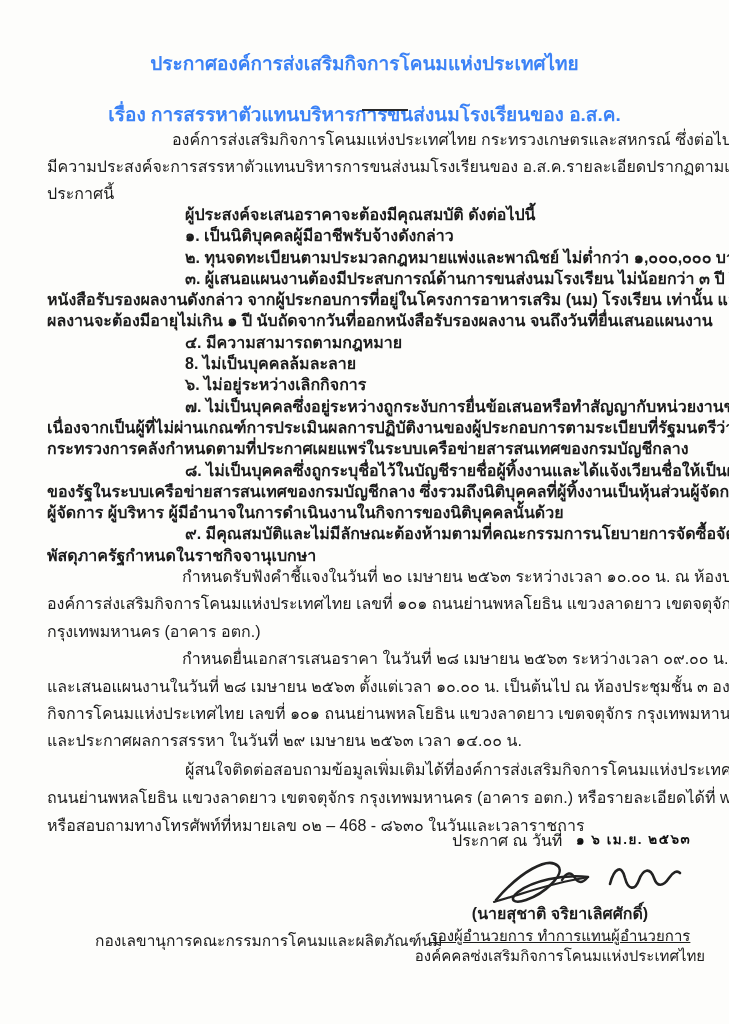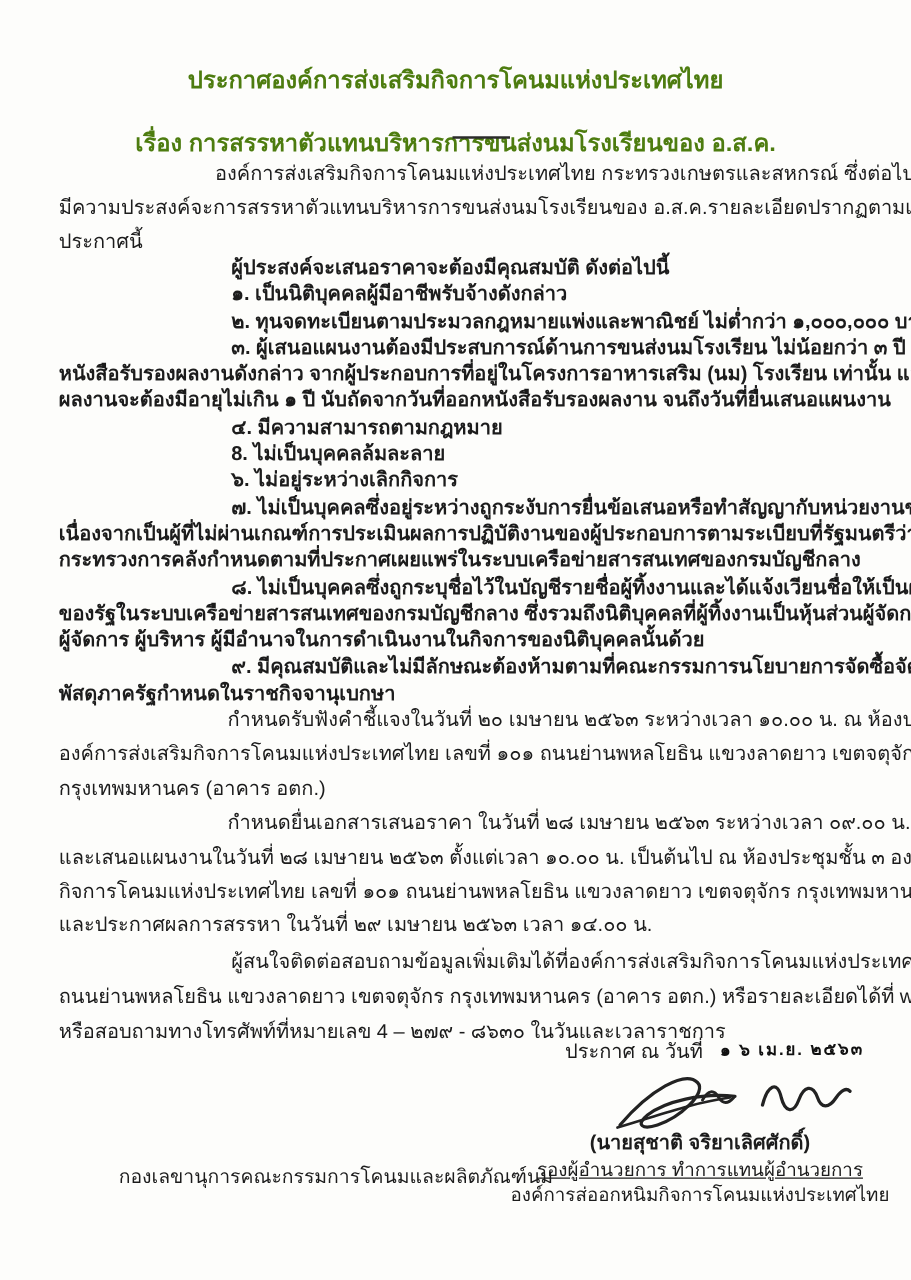--- a/index.html
+++ b/index.html
@@ -8,21 +8,21 @@
     width:729px;height:1024px;
     margin:0 auto;
     background:#fdfdfb;
     font-family:"Liberation Sans","DejaVu Sans",sans-serif;
     color:#1c1c1c;
     overflow:hidden;
   }
   .abs{position:absolute;}
   .title{
     left:0;right:0;text-align:center;
-    font-size:19px;font-weight:bold;color:#4d7c0f;
+    font-size:19px;font-weight:bold;color:#3b82f6;
     white-space:nowrap;
   }
   #title-line1{top:48px;}
   #title-line2{top:79px;margin-top:20px;}
   #title-divider{
     top:109px;left:362px;width:46px;height:0;
     border-top:2px solid #2b2b2b;
   }
   .textblock{left:47px;right:22px;font-size:16px;}
   #intro-paragraph   {top:126px;--lh:27px;  --ind:125px;}
@@ -86,33 +86,33 @@
       <div class="tline">กรุงเทพมหานคร (อาคาร อตก.)</div>
       <div class="tline ind">กำหนดยื่นเอกสารเสนอราคา ในวันที่ ๒๘ เมษายน ๒๕๖๓ ระหว่างเวลา ๐๙.๐๐ น. ถึง ๑๐.๐๐ น.</div>
       <div class="tline">และเสนอแผนงานในวันที่ ๒๘ เมษายน ๒๕๖๓ ตั้งแต่เวลา ๑๐.๐๐ น. เป็นต้นไป ณ ห้องประชุมชั้น ๓ องค์การส่งเสริม</div>
       <div class="tline">กิจการโคนมแห่งประเทศไทย เลขที่ ๑๐๑ ถนนย่านพหลโยธิน แขวงลาดยาว เขตจตุจักร กรุงเทพมหานคร (อาคาร อตก.)</div>
       <div class="tline">และประกาศผลการสรรหา ในวันที่ ๒๙ เมษายน ๒๕๖๓ เวลา ๑๔.๐๐ น.</div>
     </div>
 
   <div id="contact-paragraph" class="abs textblock">
       <div class="tline ind">ผู้สนใจติดต่อสอบถามข้อมูลเพิ่มเติมได้ที่องค์การส่งเสริมกิจการโคนมแห่งประเทศไทย เลขที่ ๑๐๑</div>
       <div class="tline">ถนนย่านพหลโยธิน แขวงลาดยาว เขตจตุจักร กรุงเทพมหานคร (อาคาร อตก.) หรือรายละเอียดได้ที่ www.dpo.go.th</div>
-      <div class="tline">หรือสอบถามทางโทรศัพท์ที่หมายเลข 4 – ๒๗๙ - ๘๖๓๐ ในวันและเวลาราชการ</div>
+      <div class="tline">หรือสอบถามทางโทรศัพท์ที่หมายเลข ๐๒ – 468 - ๘๖๓๐ ในวันและเวลาราชการ</div>
     </div>
 
   <div id="announce-date-line" class="abs">
     <span>ประกาศ ณ วันที่</span><span id="date-stamp">๑ ๖ เม.ย. ๒๕๖๓</span>
   </div>
 
   <svg id="signature-svg" class="abs" viewBox="0 0 190 62" fill="none">
     <path d="M4 50 C28 22, 56 6, 66 16 C74 24, 52 44, 34 50 C22 54, 16 50, 26 42 C40 31, 70 24, 96 27" stroke="#222" stroke-width="2.6" stroke-linecap="round"></path>
     <path d="M2 52 C30 44, 62 32, 92 28" stroke="#222" stroke-width="2.2" stroke-linecap="round"></path>
     <path d="M70 30 q7 -12 13 -2 q5 8 12 0" stroke="#222" stroke-width="2.4" stroke-linecap="round"></path>
     <path d="M118 34 c4 -16 12 -20 15 -6 c3 12 10 13 14 2 c4 -11 11 -13 15 -2 c3 9 9 9 15 0 c4 -6 8 -8 11 -5" stroke="#222" stroke-width="2.6" stroke-linecap="round"></path>
   </svg>
 
   <div id="signer-name" class="abs sign-center">(นายสุชาติ จริยาเลิศศักดิ์)</div>
   <div id="signer-title1" class="abs sign-center">รองผู้อำนวยการ ทำการแทนผู้อำนวยการ</div>
-  <div id="signer-title2" class="abs sign-center">องค์การส่ออกหนิมกิจการโคนมแห่งประเทศไทย</div>
+  <div id="signer-title2" class="abs sign-center">องค์คคลซ่งเสริมกิจการโคนมแห่งประเทศไทย</div>
 
   <div id="footer-department" class="abs">กองเลขานุการคณะกรรมการโคนมและผลิตภัณฑ์นม</div>
 
 </div>
 
 </body></html>

